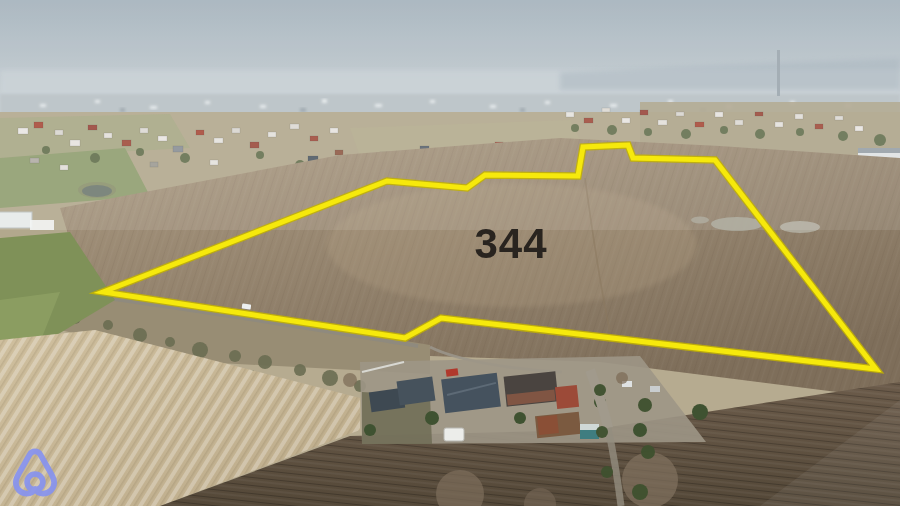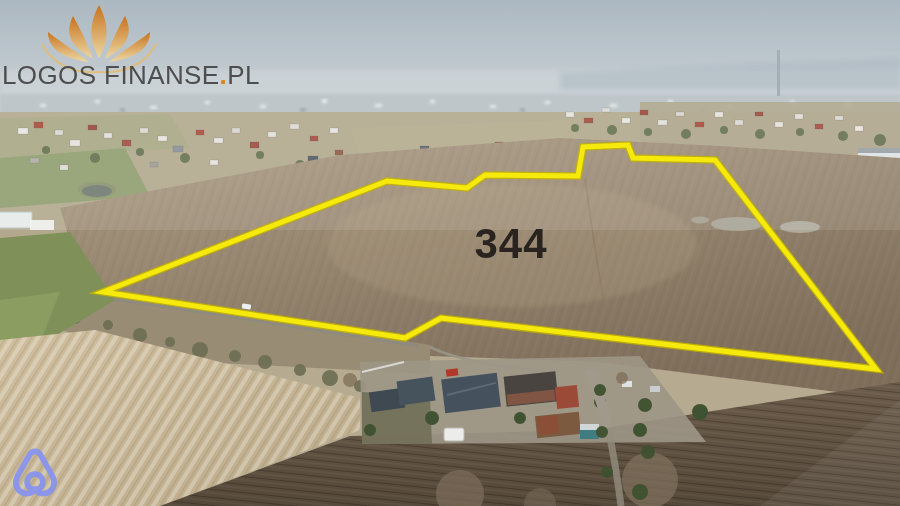--- a/index.html
+++ b/index.html
@@ -280,38 +280,20 @@
   <rect x="0" y="0" width="900" height="230" fill="#ffffff" opacity="0.10"></rect>
 
   <g>
     <polygon points="103,292 387,181 467,188 485,175 578,176 583,147 628,145 633,158 715,160 876,369 441,318 405,338" fill="none" stroke="#c3b300" stroke-width="7.5" stroke-linejoin="miter" opacity="0.85"></polygon>
     <polygon points="103,292 387,181 467,188 485,175 578,176 583,147 628,145 633,158 715,160 876,369 441,318 405,338" fill="none" stroke="#f6e90c" stroke-width="5" stroke-linejoin="miter"></polygon>
   </g>
 
   <text class="parcel-label" x="511" y="258" text-anchor="middle" fill="#29241f">344</text>
 </svg>
 
-<div class="watermark">
-  <svg class="lotus" viewBox="0 0 118 74" aria-hidden="true">
-    <g fill="url(#gLotus)" opacity="0.95">
-      <path d="M59,3 C50,20 48,37 59,56 C70,37 68,20 59,3 Z"></path>
-      <path d="M33,14 C25,30 29,44 53,57 C47,41 40,26 33,14 Z"></path>
-      <path d="M85,14 C93,30 89,44 65,57 C71,41 78,26 85,14 Z"></path>
-      <path d="M8,30 C8,45 20,56 49,60 C36,49 20,40 8,30 Z"></path>
-      <path d="M110,30 C110,45 98,56 69,60 C82,49 98,40 110,30 Z"></path>
-    </g>
-    <g fill="none" stroke="#e2bd76" stroke-width="2" stroke-linecap="round" opacity="0.9">
-      <path d="M2,42 C12,62 34,72 59,70"></path>
-      <path d="M116,42 C106,62 84,72 59,70"></path>
-    </g>
-  </svg>
-  <div class="brand" style="color: rgb(78, 78, 78);">
-    <span>LOGOS FINANSE</span><span class="dot" style="color: rgb(217, 131, 30);">.</span><span>PL</span>
-  </div>
-</div>
 
 <svg class="belo" viewBox="0 0 48 56" aria-hidden="true">
   <path d="M24,6.5 C26.3,6.5 28.4,7.7 29.6,9.8 L41,30 C43,33.6 44,36.3 44,39
            C44,45.4 38.8,50.5 32.5,50.5 C28.9,50.5 25.7,48.7 24,45.8
            C22.3,48.7 19.1,50.5 15.5,50.5 C9.2,50.5 4,45.4 4,39
            C4,36.3 5,33.6 7,30 L18.4,9.8 C19.6,7.7 21.7,6.5 24,6.5 Z" fill="none" stroke="#8793ef" stroke-width="6" stroke-linejoin="round" stroke-linecap="round"></path>
   <circle cx="24" cy="38.5" r="8.2" fill="none" stroke="#8793ef" stroke-width="6"></circle>
 </svg>
 </div>
 

